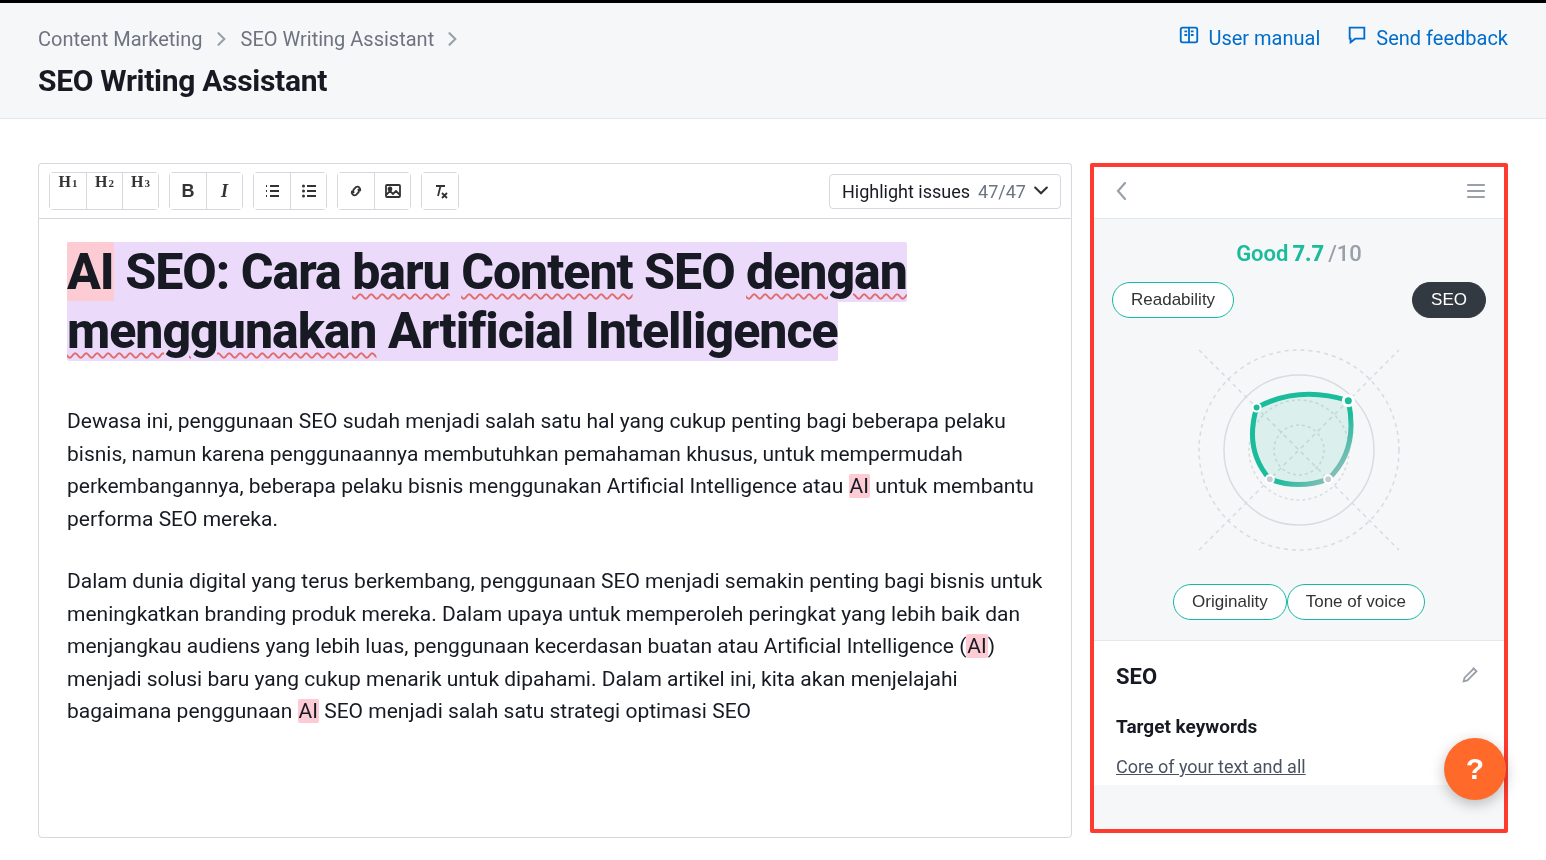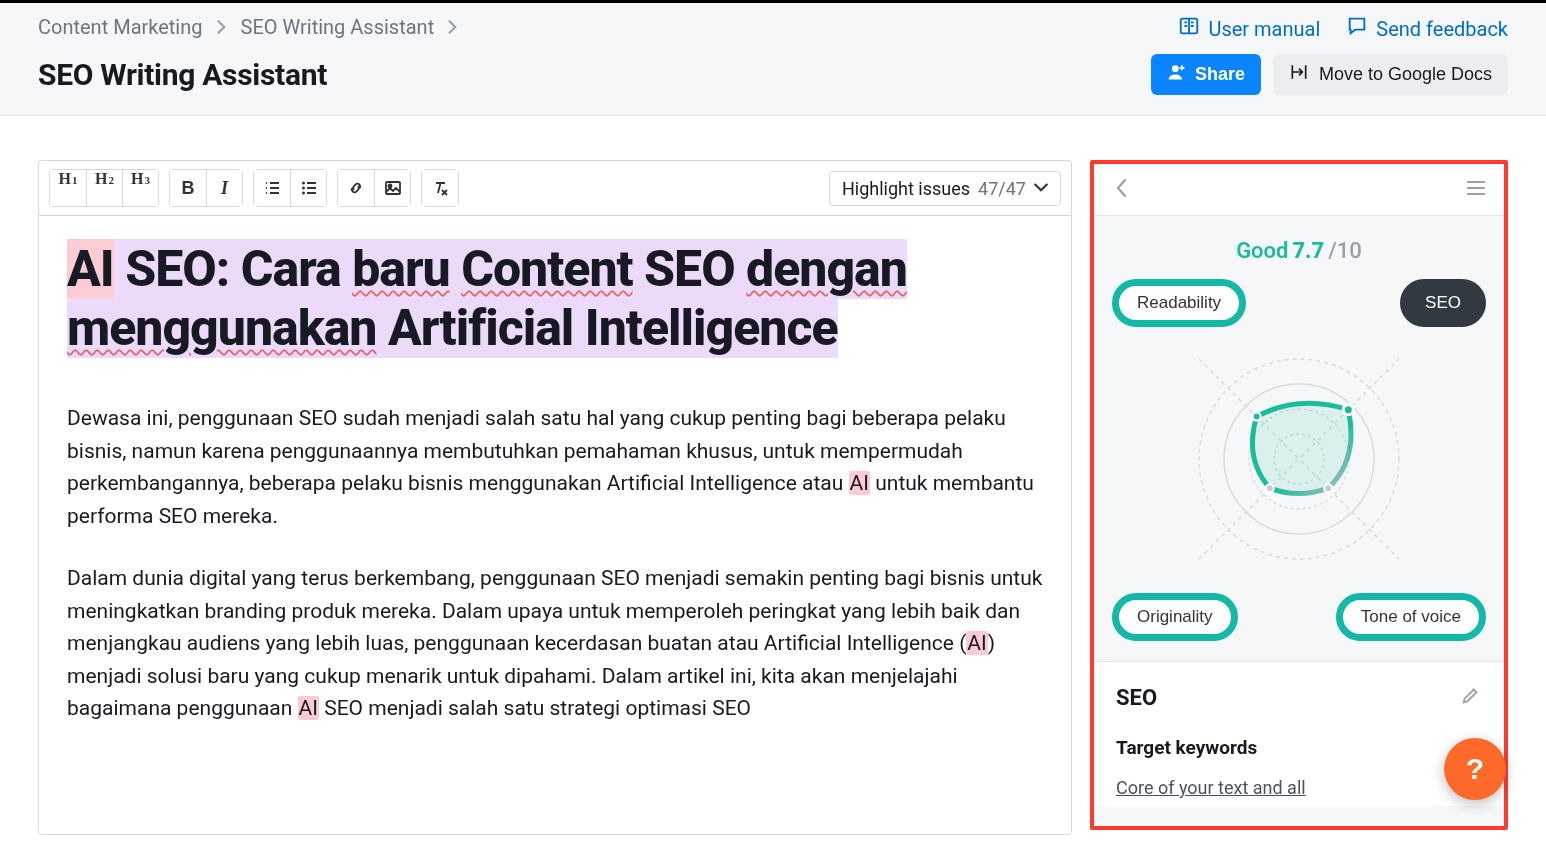--- a/index.html
+++ b/index.html
@@ -1,19 +1,19 @@
 <!DOCTYPE html>
 <html><head>
 <meta charset="utf-8">
 <style>
 * { margin: 0; padding: 0; box-sizing: border-box; }
 body { font-family: -apple-system, BlinkMacSystemFont, "Segoe UI", Roboto, Helvetica, Arial, sans-serif; background: #fff; width: 1546px; height: 860px; overflow: hidden; color: #171a22; }
 .top-black { height: 3px; background: #000; }
 .header-area { background: #f6f7f8; border-bottom: 1px solid #e5e7eb; padding: 0 38px 20px 38px; }
-.breadcrumb-row { display: flex; align-items: flex-start; justify-content: space-between; padding-top: 12px; }
+.breadcrumb-row { display: flex; align-items: flex-end; justify-content: space-between; padding-top: 21px; }
 .breadcrumbs { display: flex; align-items: center; gap: 14px; font-size: 20px; color: #6d7380; }
 .breadcrumbs a { color: #6d7380; text-decoration: none; cursor: pointer; }
 .crumb-sep svg { width: 10px; height: 14px; }
 .crumb-current { color: #171a22; }
 .header-right-links { display: flex; align-items: center; gap: 26px; }
 .link-blue { display: flex; align-items: center; gap: 8px; color: #006dca; font-size: 20px; text-decoration: none; cursor: pointer; }
 .link-blue svg { width: 22px; height: 22px; }
 .title-row { display: flex; align-items: center; justify-content: space-between; margin-top: 12px; }
 .page-title { font-size: 30px; font-weight: 700; color: #171a22; letter-spacing: -0.3px; }
 .title-actions { display: flex; align-items: center; gap: 12px; }
@@ -54,21 +54,21 @@
 .panel-topbar .icon-btn { background: none; border: none; cursor: pointer; color: #9aa0aa; }
 .panel-topbar svg { width: 20px; height: 20px; }
 .panel-body { flex: 1; overflow-y: auto; background: #f6f7f8; position: relative; }
 .panel-body::-webkit-scrollbar { width: 10px; }
 .panel-body::-webkit-scrollbar-thumb { background: #c8ccd2; border-radius: 5px; }
 .score-block { text-align: center; padding: 22px 8px 10px; }
 .score-good { color: #1abc9c; font-size: 22px; font-weight: 600; }
 .score-val { color: #1abc9c; font-size: 22px; font-weight: 800; }
 .score-max { color: #9aa0aa; font-size: 22px; font-weight: 500; }
 .chip-row { display: flex; justify-content: space-between; padding: 6px 18px; }
-.chip { border: 7px solid #14b8a6; background: #fff; color: #333; border-radius: 999px; padding: 7px 18px; font-size: 17px; cursor: pointer; }
+.chip { border: 1px solid #14b8a6; background: #fff; color: #333; border-radius: 999px; padding: 7px 18px; font-size: 17px; cursor: pointer; }
 .chip.dark { background: #333940; color: #fff; border-color: #333940; }
 .radar-wrap { display: flex; justify-content: center; padding: 6px 0 8px; }
 .target-label { text-align: center; color: #9aa0aa; font-size: 14px; margin-top: -36px; margin-bottom: 12px; }
 .seo-card { background: #fff; border-top: 1px solid #e5e7eb; padding: 22px 22px 8px; }
 .seo-card-head { display: flex; align-items: center; justify-content: space-between; }
 .seo-card-title { font-size: 22px; font-weight: 700; }
 .seo-card svg { width: 22px; height: 22px; color: #9aa0aa; cursor: pointer; }
 .seo-sub { font-size: 19px; font-weight: 700; margin-top: 26px; }
 .seo-desc { font-size: 18px; color: #4a5260; margin-top: 18px; text-decoration: underline; }
 
@@ -102,36 +102,20 @@
       <a class="link-blue">
         <span><svg viewBox="0 0 24 24" fill="none" stroke="#006dca" stroke-width="2">
               <path d="M4 4 h16 v12 h-10 l-5 4 v-4 h-1 z"></path>
             </svg></span>
         <span>Send feedback</span>
       </a>
     </div>
   </div>
   <div class="title-row">
     <h1 class="page-title">SEO Writing Assistant</h1>
-    <div class="title-actions">
-      <button class="btn-blue">
-        <span><svg viewBox="0 0 24 24" fill="#fff">
-              <circle cx="10" cy="8" r="4"></circle>
-              <path d="M2 21 c0-4 4-6 8-6 s8 2 8 6 z"></path>
-              <path d="M18 4 v6 M15 7 h6" stroke="#fff" stroke-width="2"></path>
-            </svg></span>
-        <span>Share</span>
-      </button>
-      <button class="btn-gray">
-        <span><svg viewBox="0 0 24 24" fill="none" stroke="#171a22" stroke-width="2">
-              <path d="M4 4 v16 M4 12 h12 M12 8 l4 4 -4 4 M20 4 v16"></path>
-            </svg></span>
-        <span>Move to Google Docs</span>
-      </button>
-    </div>
   </div>
 </div>
 
 <div class="content-area">
 
   <div class="main-row">
     <div class="editor-col">
       <div class="toolbar">
         <div class="toolbar-left">
           <div class="tb-group">
@@ -250,21 +234,21 @@
                     <stop offset="100%" stop-color="#b9bec6"></stop>
                   </linearGradient>
                 </defs>
                 <circle cx="-42.4" cy="-42.4" r="4" fill="#1abc9c" stroke="#fff" stroke-width="2"></circle>
                 <circle cx="49.3" cy="-49.3" r="5" fill="#1abc9c" stroke="#fff" stroke-width="3"></circle>
                 <circle cx="29.2" cy="29.2" r="4" fill="#c8ccd2" stroke="#fff" stroke-width="2"></circle>
                 <circle cx="-29.2" cy="29.2" r="4" fill="#c8ccd2" stroke="#fff" stroke-width="2"></circle>
               </g>
             </svg>
           </div>
-          <div class="chip-row" style="padding-bottom:20px;">
+          <div class="chip-row" style="padding-bottom:20px;justify-content:center;">
             <button class="chip">Originality</button>
             <button class="chip">Tone of voice</button>
           </div>
           <div class="seo-card">
             <div class="seo-card-head">
               <div class="seo-card-title">SEO</div>
               <span><svg viewBox="0 0 24 24" fill="none" stroke="#9aa0aa" stroke-width="2">
                     <path d="M4 20 l4-1 10-10 -3-3 -10 10 z M14 5 l3 3"></path>
                   </svg></span>
             </div>

